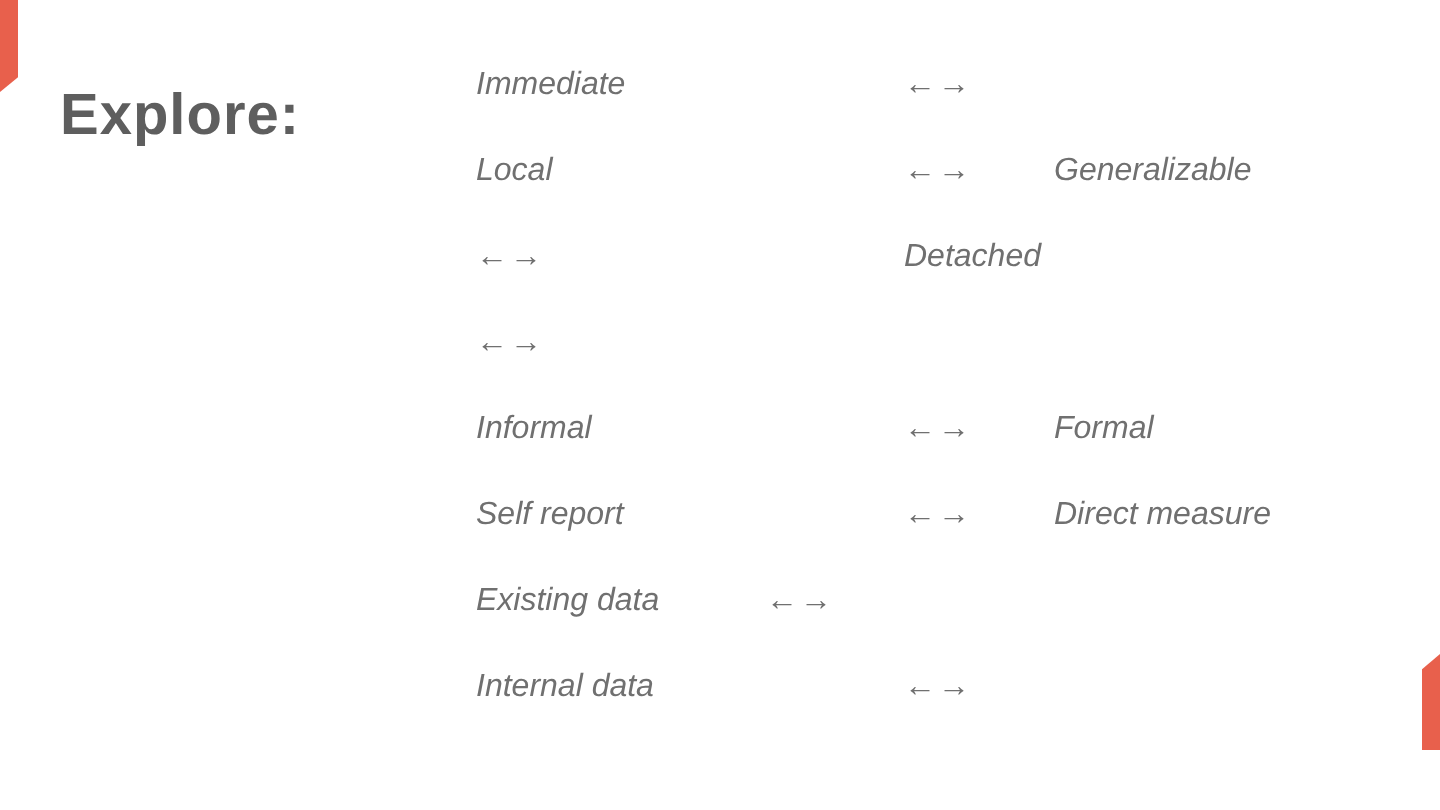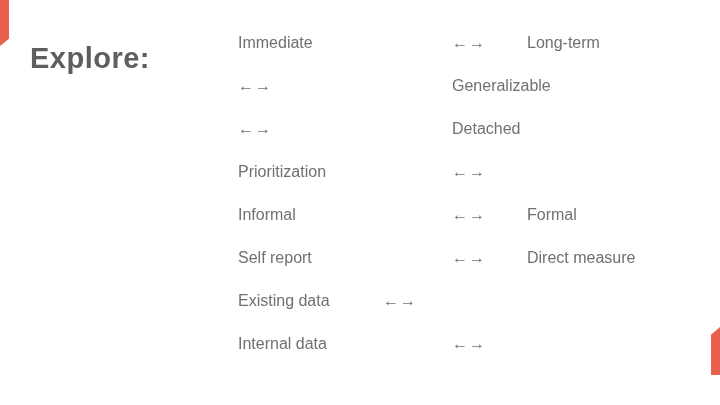--- a/index.html
+++ b/index.html
@@ -47,20 +47,21 @@
     top: 21px;
     width: 460px;
   }
   .spectrum-row {
     display: grid;
     grid-template-columns: 214px 75px 1fr;
     align-items: center;
     height: 43px;
     font-size: 16px;
     color: var(--body-color, #707070);
+    font-style: italic;
   }
   .spectrum-row.shifted {
     grid-template-columns: 145px 73px 1fr;
   }
   .cell {
     white-space: nowrap;
   }
   .cell.arrow {
     letter-spacing: 1px;
   }
@@ -73,35 +74,34 @@
   <div class="corner-accent top-left"></div>
   <div class="corner-accent bottom-right"></div>
 
   <div class="slide-title">Explore:</div>
 
   <div class="spectrum-table">
 
     <div class="spectrum-row">
       <span class="cell left">Immediate</span>
       <span class="cell arrow">←→</span>
-      <span class="cell right">Long-term</span>
     </div>
 
     <div class="spectrum-row">
+      <span class="cell left">Local</span>
       <span class="cell arrow">←→</span>
       <span class="cell right">Generalizable</span>
     </div>
 
     <div class="spectrum-row">
       <span class="cell arrow">←→</span>
       <span class="cell right">Detached</span>
     </div>
 
     <div class="spectrum-row">
-      <span class="cell left">Prioritization</span>
       <span class="cell arrow">←→</span>
     </div>
 
     <div class="spectrum-row">
       <span class="cell left">Informal</span>
       <span class="cell arrow">←→</span>
       <span class="cell right">Formal</span>
     </div>
 
     <div class="spectrum-row">

